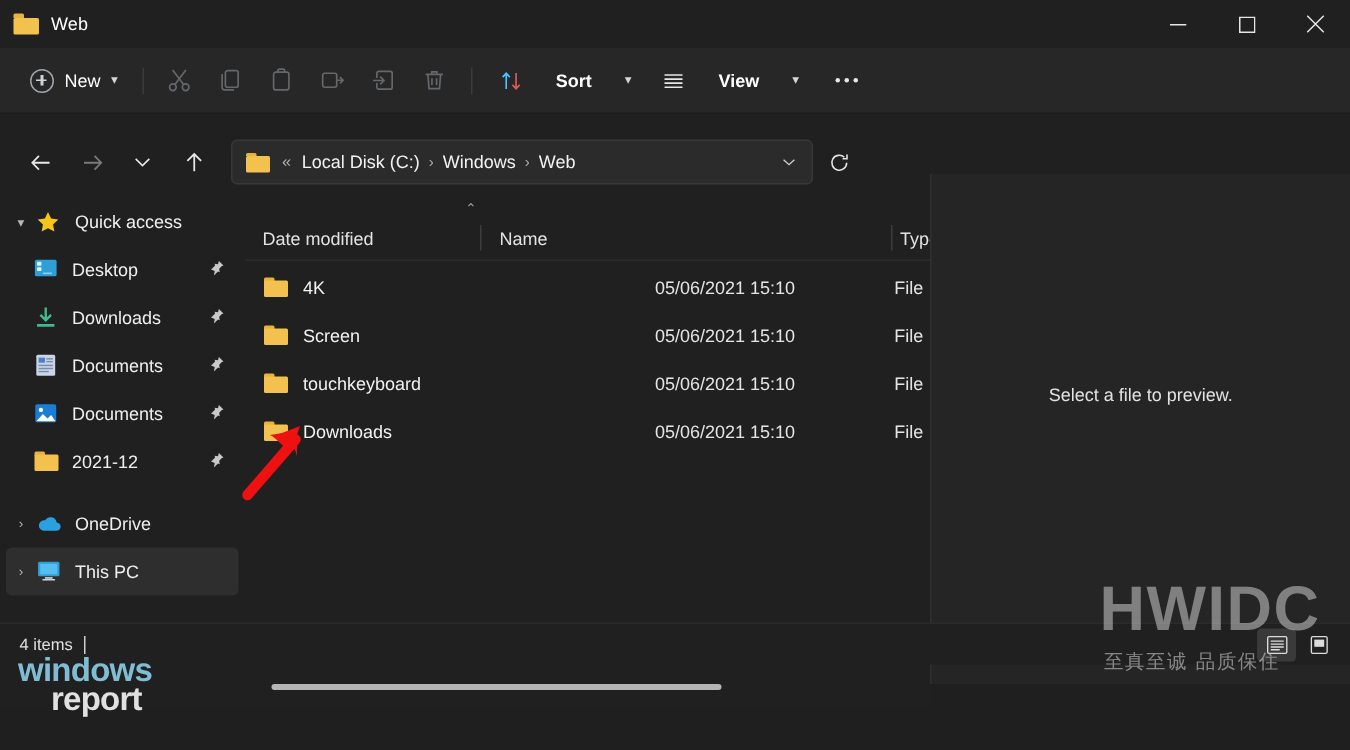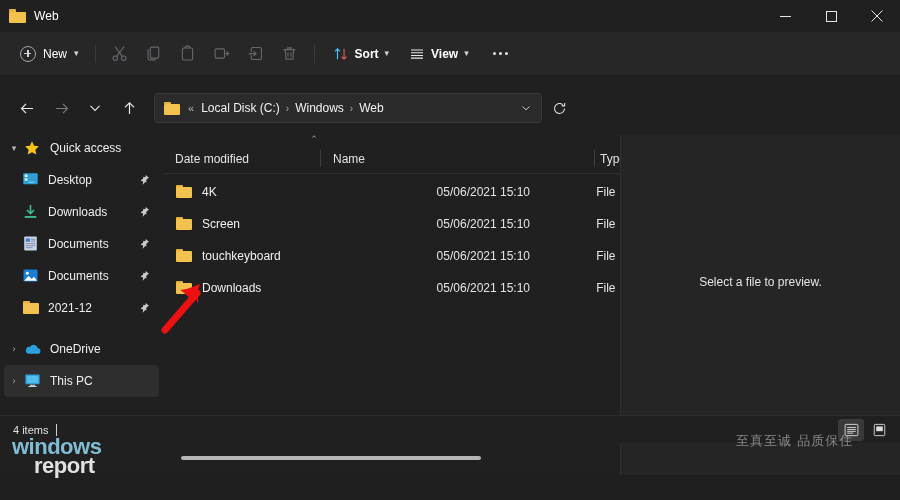--- a/index.html
+++ b/index.html
@@ -62,21 +62,21 @@
   .tb-sep { width: 1px; height: 18px; background: #3b3b3b; margin: 0 7px; flex: none; }
 
   .icon-btn {
     width: 34px; height: 30px; border-radius: 4px;
     display: flex; align-items: center; justify-content: center; flex: none;
   }
   .icon-btn.dim { opacity: .42; }
   .icon-btn svg { display: block; }
 
   .tb-text-btn {
-    display: flex; align-items: center; gap: 6px; height: 30px;
+    display: flex; align-items: center; gap: 22px; height: 30px;
     padding: 0 9px; border-radius: 4px; margin-left: 2px;
   }
   .tb-text-btn .lbl { font-size: 12px; font-weight: bold; color: #ffffff; }
   .dots-btn {
     width: 34px; height: 30px; border-radius: 4px; margin-left: 6px;
     display: flex; align-items: center; justify-content: center; gap: 3px;
   }
   .dots-btn i { width: 3px; height: 3px; border-radius: 50%; background: #e6e6e6; display: block; }
 
   
@@ -185,21 +185,21 @@
   .hscroll-track {
     position: absolute; left: 10px; bottom: 9px; width: 437px; height: 10px;
   }
   .hscroll-thumb {
     position: absolute; left: 8px; top: 3px; width: 300px; height: 4px;
     background: #b5b5b5; border-radius: 2px;
   }
 
   
   .preview {
-    position: absolute; top: 135px; left: 620px; width: 280px; height: 340px;
+    position: absolute; top: 116px; left: 620px; width: 280px; height: 340px;
     background: #252525; border-left: 1px solid #303030;
     display: flex; align-items: flex-start; justify-content: center;
   }
   .preview-msg { margin-top: 140px; font-size: 12px; color: #e3e3e3; }
 
   
   .statusbar {
     position: absolute; bottom: 0; left: 0; width: 900px; height: 28px;
     background: #202020; border-top: 1px solid #2b2b2b;
     display: flex; align-items: center;
@@ -607,20 +607,21 @@
       </div>
       <div class="vt">
         <svg width="15" height="14" viewBox="0 0 20 18">
           <rect x="3" y="1.5" width="14" height="15" rx="1.3" fill="none" stroke="#dcdcdc" stroke-width="1.2"></rect>
           <rect x="5.6" y="4.2" width="8.8" height="6.4" fill="#dcdcdc"></rect>
         </svg>
       </div>
     </div>
   </div>
 
+  <div class="wm-hwidc">HWIDC</div>
   <div class="wm-hwidc-sub">至真至诚 品质保住</div>
 
   <div class="wm-wr">
     <span class="l1">windows</span>
     <span class="l2">report</span>
   </div>
 
   <svg class="arrow-anno" width="58" height="56" viewBox="0 0 58 56">
     <path d="M6 52 L38 14 L38 26 L33 10 L20 12 L31 18 Z" fill="#ee1111"></path>
     <path d="M5 52 L37 15" stroke="#ee1111" stroke-width="7" stroke-linecap="round"></path>

